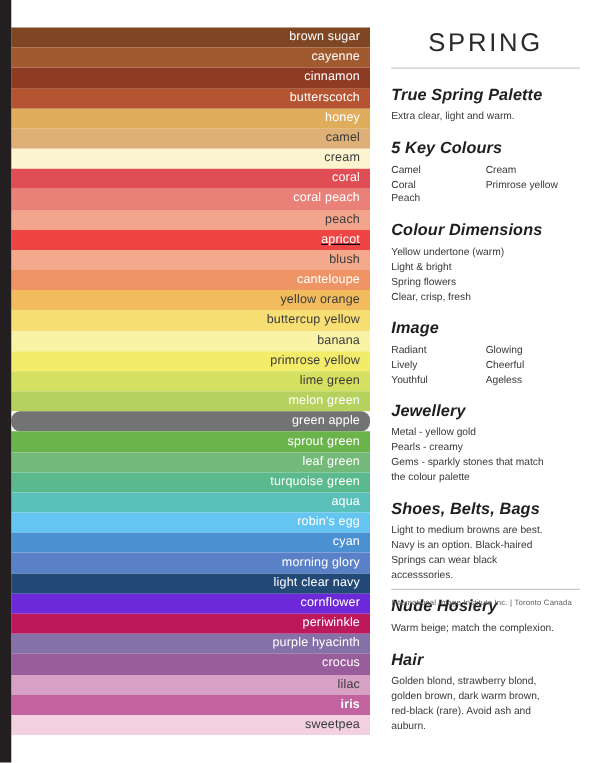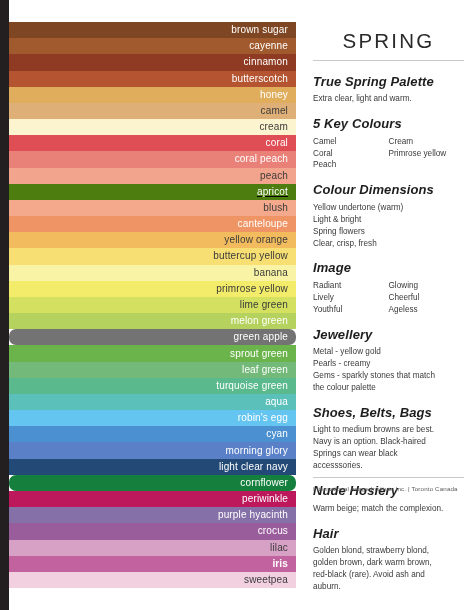--- a/index.html
+++ b/index.html
@@ -61,21 +61,21 @@
     line-height: 1;
     white-space: nowrap;
   }
   .lbl-light { color: #ffffff; }
   .lbl-dark  { color: #3b3b3b; }
 
   
   .info-col {
     position: absolute;
     left: 305px;
-    top: 6px;
+    top: 0;
     width: 169px;
     height: 500px;
     box-sizing: border-box;
     padding: 24px 10px 0 8px;
   }
 
   .title {
     font-size: 20.5px;
     letter-spacing: 2.2px;
     font-weight: 400;
@@ -165,21 +165,21 @@
       </div>
       <div class="swatch" style="background: rgb(224, 78, 85);">
         <span class="swatch-label lbl-light">coral</span>
       </div>
       <div class="swatch" style="background: rgb(234, 129, 120);">
         <span class="swatch-label lbl-light">coral peach</span>
       </div>
       <div class="swatch" style="background: rgb(243, 164, 140);">
         <span class="swatch-label lbl-dark">peach</span>
       </div>
-      <div class="swatch" style="background: #4d7c0f; text-decoration: underline;">
+      <div class="swatch" style="background: #ef4444; text-decoration: underline;">
         <span class="swatch-label lbl-light">apricot</span>
       </div>
       <div class="swatch" style="background: rgb(245, 169, 140);">
         <span class="swatch-label lbl-dark">blush</span>
       </div>
       <div class="swatch" style="background: rgb(239, 148, 100);">
         <span class="swatch-label lbl-light">canteloupe</span>
       </div>
       <div class="swatch" style="background: rgb(242, 188, 94);">
         <span class="swatch-label lbl-dark">yellow orange</span>
@@ -219,21 +219,21 @@
       </div>
       <div class="swatch" style="background: rgb(75, 144, 208);">
         <span class="swatch-label lbl-light">cyan</span>
       </div>
       <div class="swatch" style="background: rgb(90, 129, 200);">
         <span class="swatch-label lbl-light">morning glory</span>
       </div>
       <div class="swatch" style="background: rgb(35, 74, 118);">
         <span class="swatch-label lbl-light">light clear navy</span>
       </div>
-      <div class="swatch" style="background: #15803d; border-radius: 7px;">
+      <div class="swatch" style="background: #6d28d9;">
         <span class="swatch-label lbl-light">cornflower</span>
       </div>
       <div class="swatch" style="background: #be185d;">
         <span class="swatch-label lbl-light">periwinkle</span>
       </div>
       <div class="swatch" style="background: rgb(133, 112, 168);">
         <span class="swatch-label lbl-light">purple hyacinth</span>
       </div>
       <div class="swatch" style="background: rgb(154, 93, 156);">
         <span class="swatch-label lbl-light">crocus</span>

